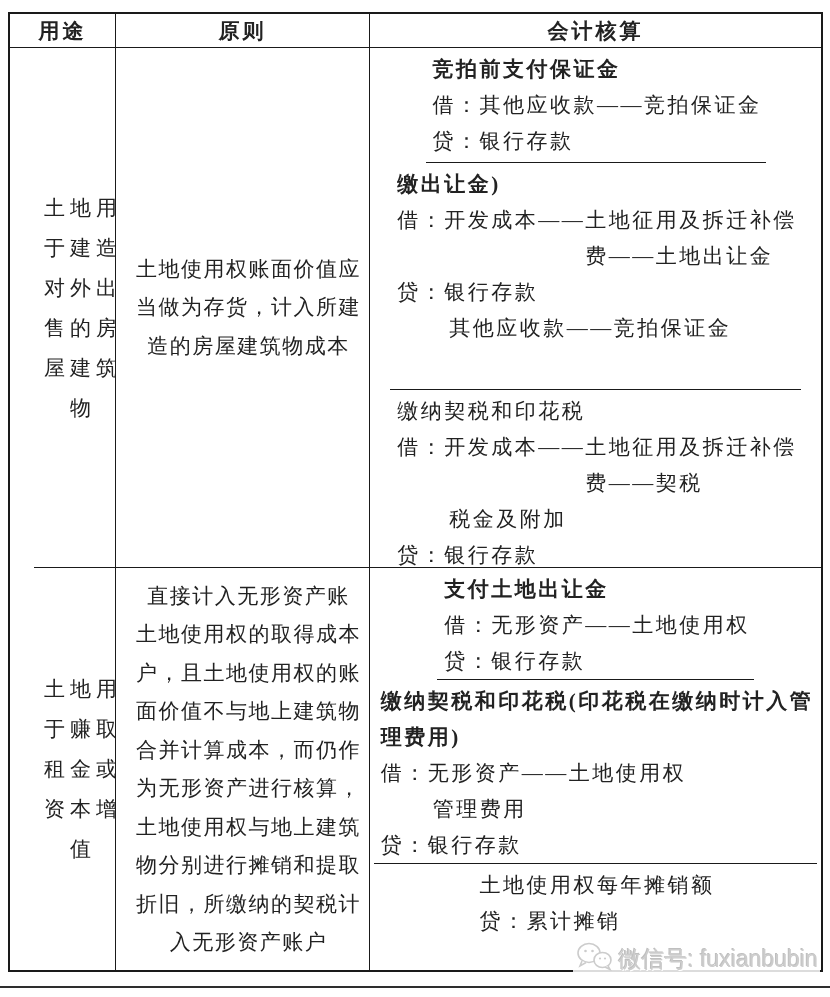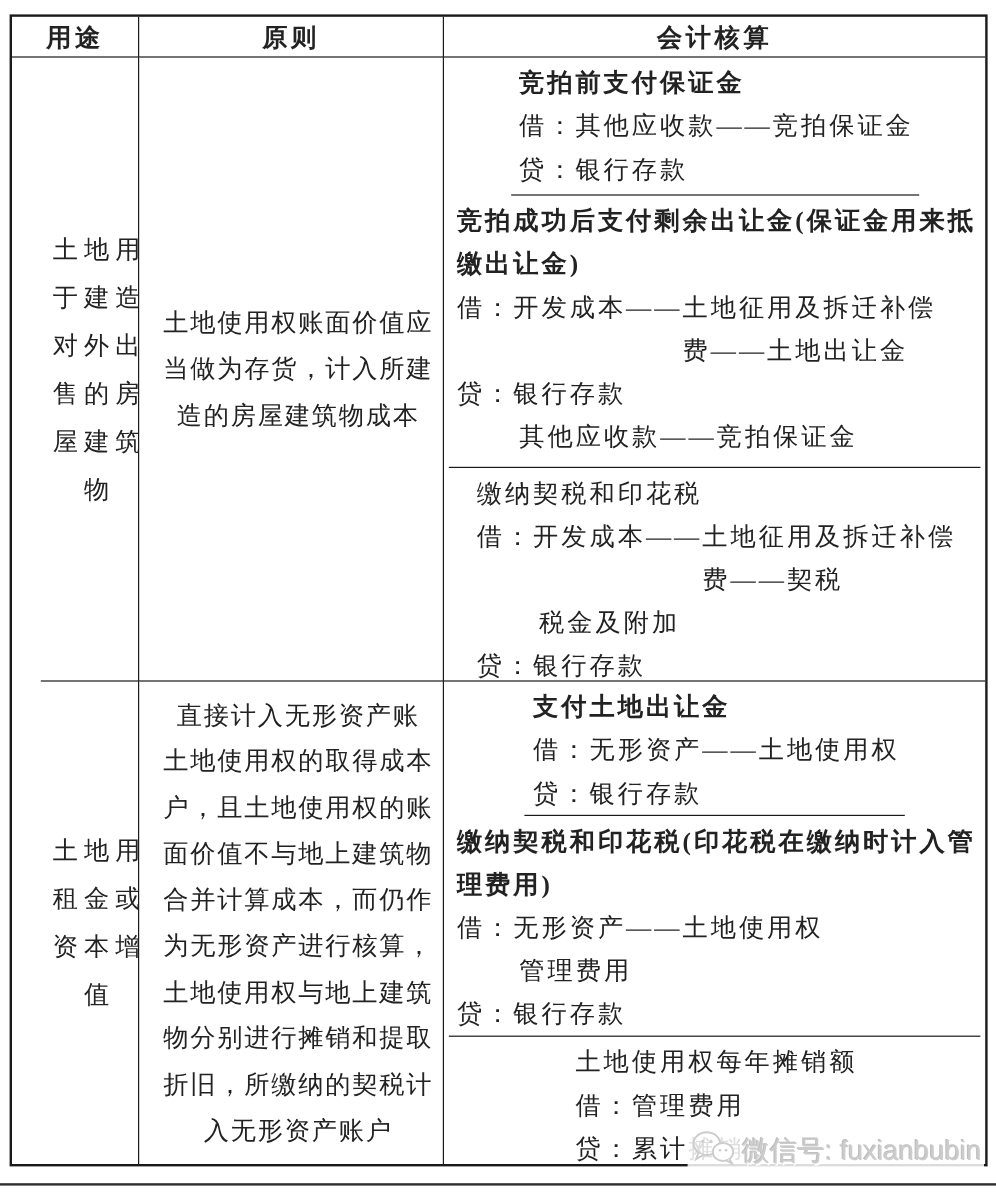--- a/index.html
+++ b/index.html
@@ -87,38 +87,38 @@
       <div class="pline">当做为存货，计入所建</div>
       <div class="pline">造的房屋建筑物成本</div>
     </div>
     <div class="cell entries b-b">
       <div class="sub b-b" style="height:115px">
         <div class="eline bold">竞拍前支付保证金</div>
         <div class="eline">借：其他应收款——竞拍保证金</div>
         <div class="eline">贷：银行存款</div>
       </div>
       <div class="sub b-b" style="height:227px">
-        <div class="eline bold">竞拍成功后支付剩余出让金(保证金用来抵</div>
         <div class="eline bold">缴出让金)</div>
         <div class="eline">借：开发成本——土地征用及拆迁补偿</div>
         <div class="eline indbig">费——土地出让金</div>
         <div class="eline">贷：银行存款</div>
         <div class="eline ind2">其他应收款——竞拍保证金</div>
       </div>
       <div class="sub grow">
         <div class="eline">缴纳契税和印花税</div>
         <div class="eline">借：开发成本——土地征用及拆迁补偿</div>
         <div class="eline indbig">费——契税</div>
         <div class="eline ind2">税金及附加</div>
         <div class="eline">贷：银行存款</div>
       </div>
     </div>
 
     <div class="cell usage b-r">
       <div class="uline">土地用</div>
+      <div class="uline">于赚取</div>
       <div class="uline">租金或</div>
       <div class="uline">资本增</div>
       <div class="uline">值</div>
     </div>
     <div class="cell principle b-r">
       <div class="pline">直接计入无形资产账</div>
       <div class="pline">土地使用权的取得成本</div>
       <div class="pline">户，且土地使用权的账</div>
       <div class="pline">面价值不与地上建筑物</div>
       <div class="pline">合并计算成本，而仍作</div>
@@ -136,21 +136,20 @@
       </div>
       <div class="sub b-b" style="height:184px">
         <div class="eline bold">缴纳契税和印花税(印花税在缴纳时计入管</div>
         <div class="eline bold">理费用)</div>
         <div class="eline">借：无形资产——土地使用权</div>
         <div class="eline ind2">管理费用</div>
         <div class="eline">贷：银行存款</div>
       </div>
       <div class="sub grow">
         <div class="eline">土地使用权每年摊销额</div>
-        <div class="eline">借：管理费用</div>
         <div class="eline">贷：累计摊销</div>
       </div>
     </div>
   </div>
 
   <div class="watermark">
     <span class="wechat-icon">
       <svg width="38" height="30" viewBox="0 0 38 30">
         <g fill="none" stroke="#cccccc" stroke-width="1.6">
           <ellipse cx="14" cy="12" rx="11" ry="9.5"></ellipse>

